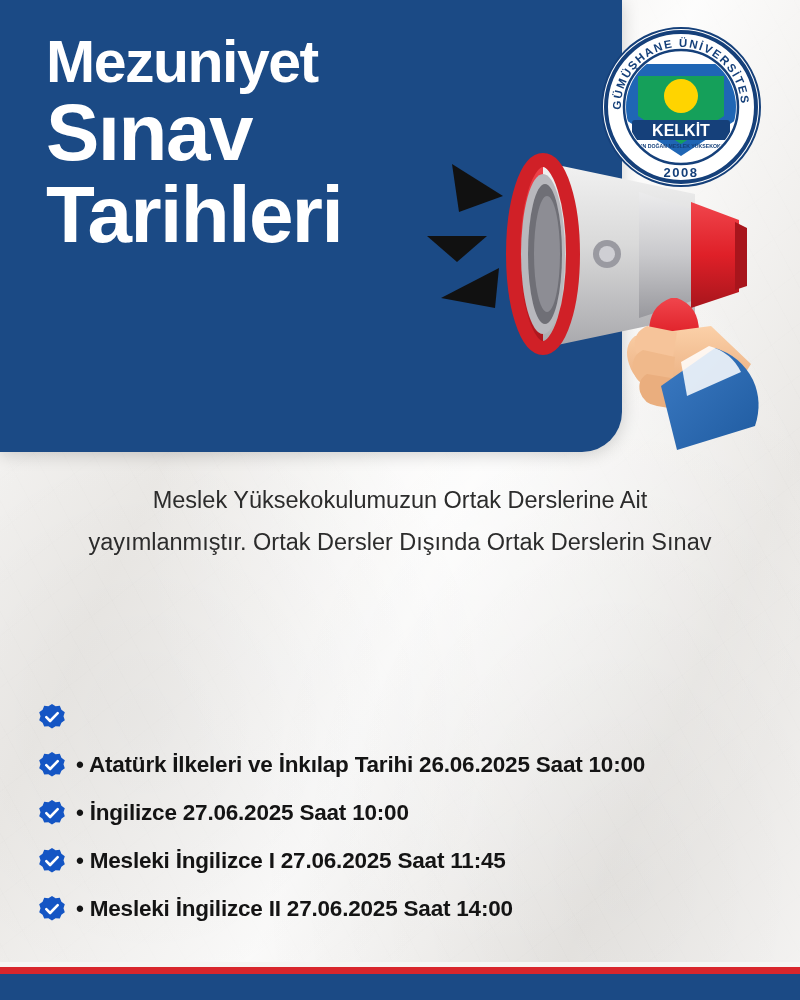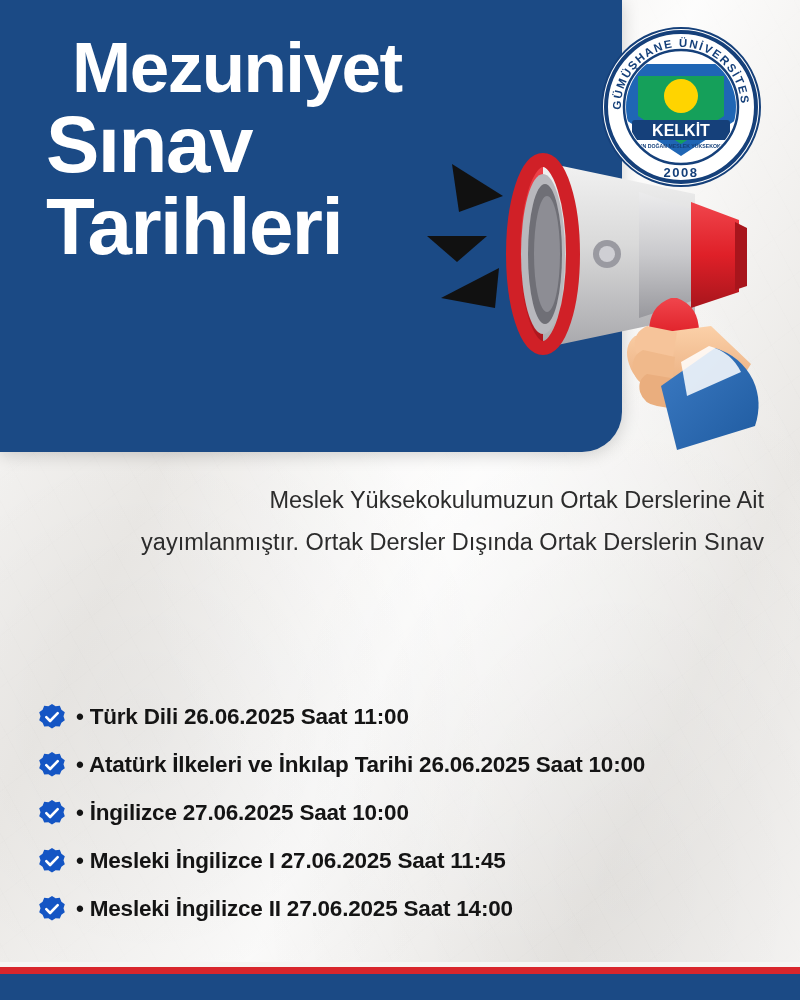--- a/index.html
+++ b/index.html
@@ -53,21 +53,21 @@
     width: 560px;
   }
   .title-line {
     color: #ffffff;
     font-size: 78px;
     line-height: 1.02;
     font-weight: 700;
     letter-spacing: -1.5px;
     white-space: nowrap;
   }
-  .title-line.l1 { font-size: 71px; margin-left: 26px; }
+  .title-line.l1 { font-size: 59px; }
   .title-line.l2 { font-size: 80px; }
   .title-line.l3 { font-size: 80px; }
 
   
   .logo {
     position: absolute;
     right: 36px;
     top: 24px;
     width: 166px;
     height: 166px;
@@ -81,21 +81,21 @@
     width: 400px;
     height: 300px;
   }
 
   
   .intro {
     position: absolute;
     left: 0;
     top: 480px;
     width: 800px;
-    text-align: right;
+    text-align: center;
     color: #2c2c2c;
     font-size: 23.5px;
     line-height: 1.78;
     padding: 0 36px;
     box-sizing: border-box;
     font-weight: 400;
   }
   .intro .line { display: block; white-space: nowrap; }
 
   
@@ -271,21 +271,20 @@
 
 <div class="exam-list">
 
   <div class="exam-item">
     <span class="check-icon">
       <svg viewBox="0 0 28 28" width="28" height="28" xmlns="http://www.w3.org/2000/svg">
         <path d="M14 1 l3.6 2.2 4.2 -0.4 1.6 3.9 3.4 2.5 -1.3 4 1.3 4 -3.4 2.5 -1.6 3.9 -4.2 -0.4 -3.6 2.2 -3.6 -2.2 -4.2 0.4 -1.6 -3.9 -3.4 -2.5 1.3 -4 -1.3 -4 3.4 -2.5 1.6 -3.9 4.2 0.4 Z" fill="#1455c4"></path>
         <path d="M8.3 14.2 l3.8 3.8 7.6 -7.8" fill="none" stroke="#ffffff" stroke-width="2.6" stroke-linecap="round" stroke-linejoin="round"></path>
       </svg>
     </span>
-    <span class="exam-text">• Türk Dili 26.06.2025 Saat 11:00</span>
   </div>
 
   <div class="exam-item">
     <span class="check-icon">
       <svg viewBox="0 0 28 28" width="28" height="28" xmlns="http://www.w3.org/2000/svg">
         <path d="M14 1 l3.6 2.2 4.2 -0.4 1.6 3.9 3.4 2.5 -1.3 4 1.3 4 -3.4 2.5 -1.6 3.9 -4.2 -0.4 -3.6 2.2 -3.6 -2.2 -4.2 0.4 -1.6 -3.9 -3.4 -2.5 1.3 -4 -1.3 -4 3.4 -2.5 1.6 -3.9 4.2 0.4 Z" fill="#1455c4"></path>
         <path d="M8.3 14.2 l3.8 3.8 7.6 -7.8" fill="none" stroke="#ffffff" stroke-width="2.6" stroke-linecap="round" stroke-linejoin="round"></path>
       </svg>
     </span>
     <span class="exam-text">• Atatürk İlkeleri ve İnkılap Tarihi 26.06.2025 Saat 10:00</span>

